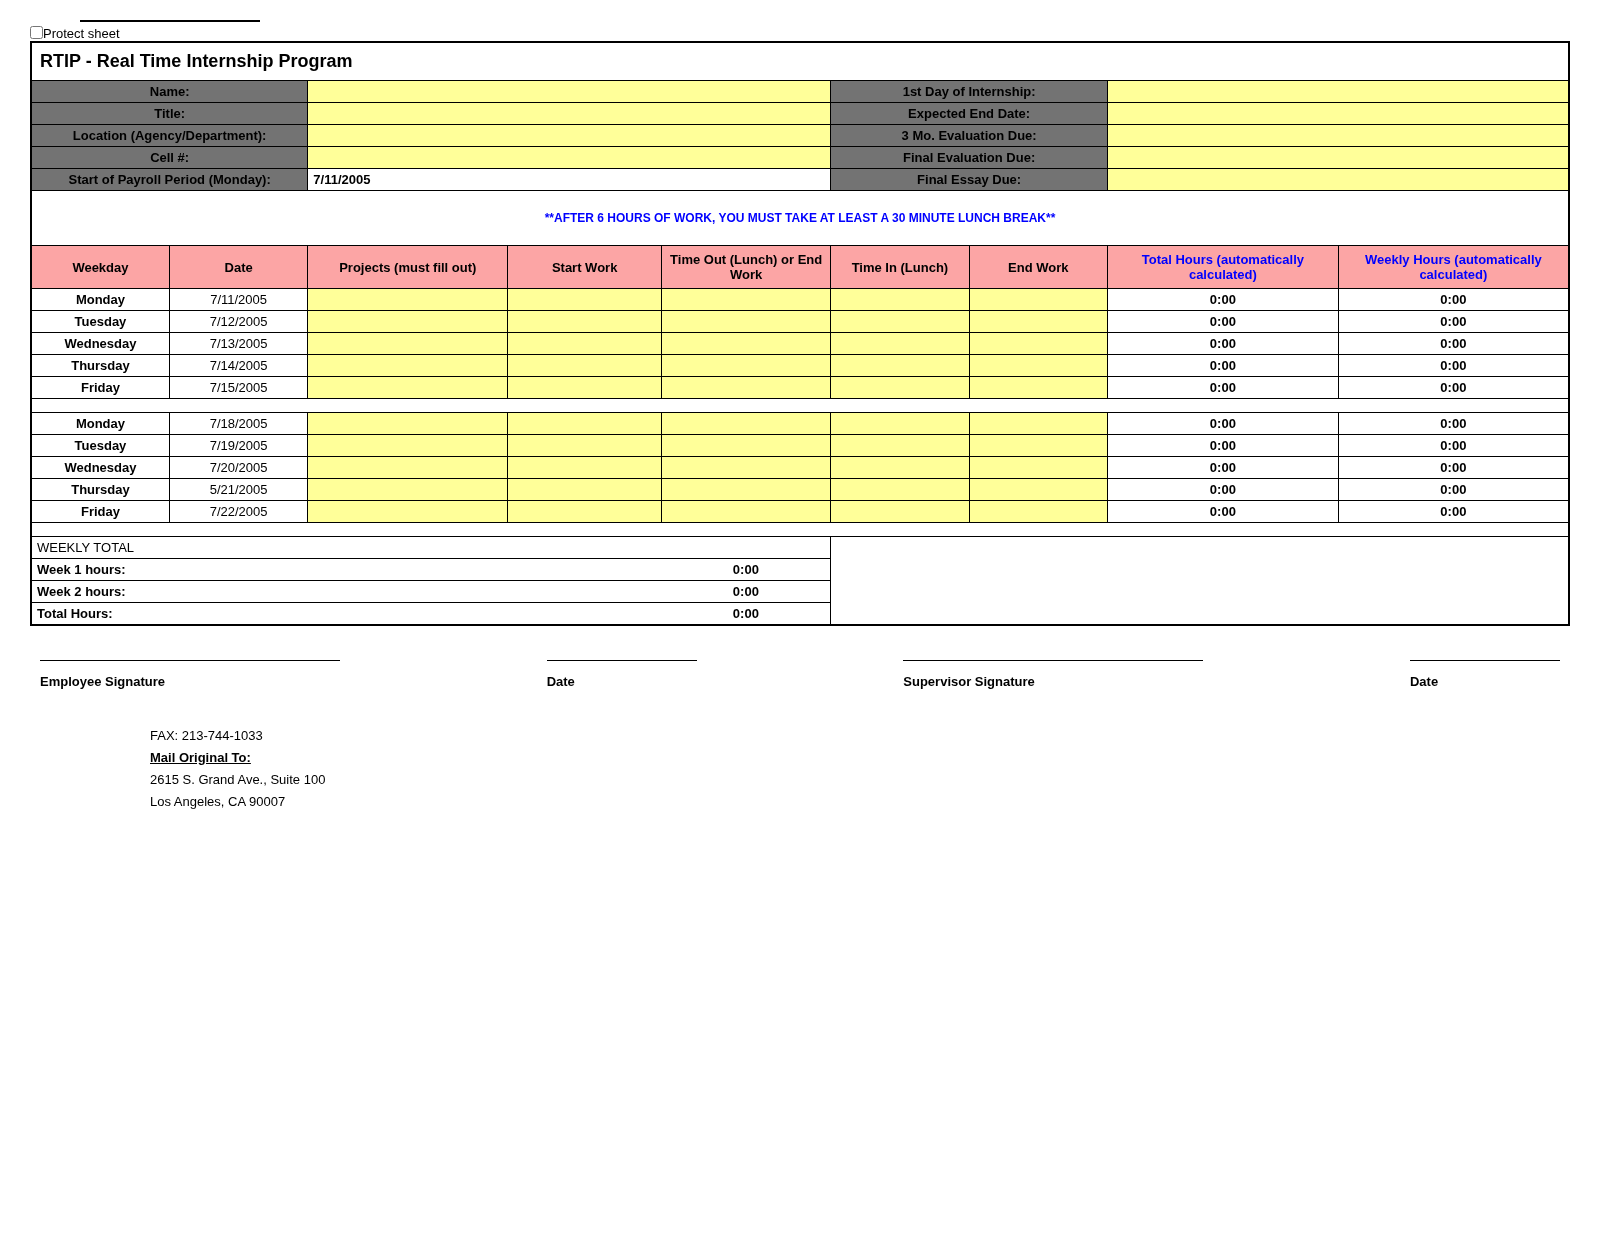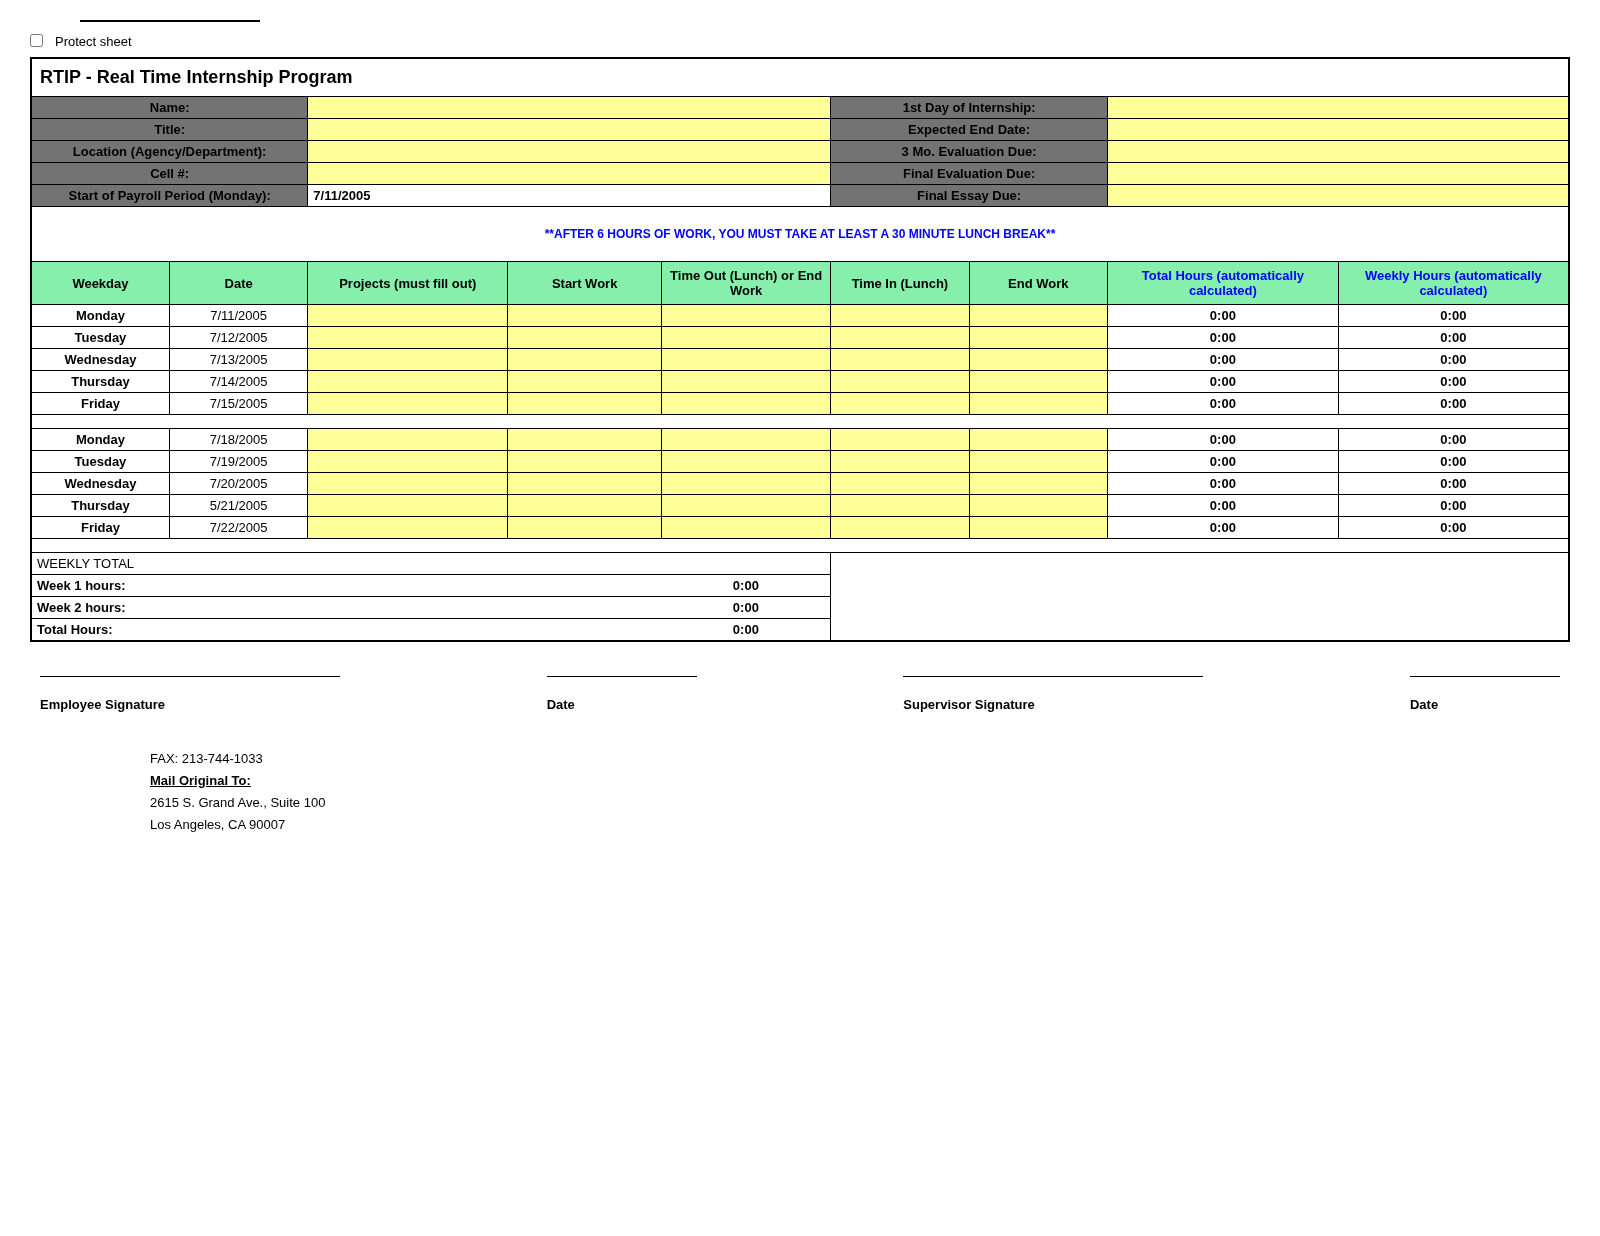--- a/index.html
+++ b/index.html
@@ -5,22 +5,22 @@
     * { margin: 0; padding: 0; box-sizing: border-box; }
     body {
       background: #fff;
       font-family: Arial, sans-serif;
       font-size: 13px;
       padding: 20px 30px;
     }
     .protect-sheet-area {
       display: flex;
       align-items: flex-start;
-      margin-bottom: 8px;
-      gap: 12px;
+      margin-bottom: 0;
+      gap: 0;
     }
     .title-bar-line {
       width: 180px;
       height: 2px;
       background: #000;
       margin-bottom: 4px;
       margin-left: 50px;
     }
     .main-table {
       width: 100%;
@@ -48,21 +48,21 @@
       text-align: center;
       font-weight: bold;
       color: blue;
       font-size: 12px;
       padding: 20px;
     }
     .col-header th {
       text-align: center;
       font-weight: bold;
       vertical-align: middle;
-      background: #86efac;
+      background: #fca5a5;
       padding: 6px 4px;
     }
     .day-row td {
       text-align: center;
       vertical-align: middle;
     }
     .day-name {
       font-weight: bold;
     }
     .zero-cell {
@@ -81,21 +81,21 @@
     }
     .signature-area {
       display: flex;
       justify-content: space-between;
       margin-top: 30px;
       padding: 0 10px;
     }
     .sig-block {
       display: flex;
       flex-direction: column;
-      gap: 20px;
+      gap: 13px;
     }
     .sig-line {
       width: 300px;
       border-bottom: 1px solid #000;
       margin-top: 4px;
     }
     .sig-label {
       font-weight: bold;
       font-size: 13px;
     }

